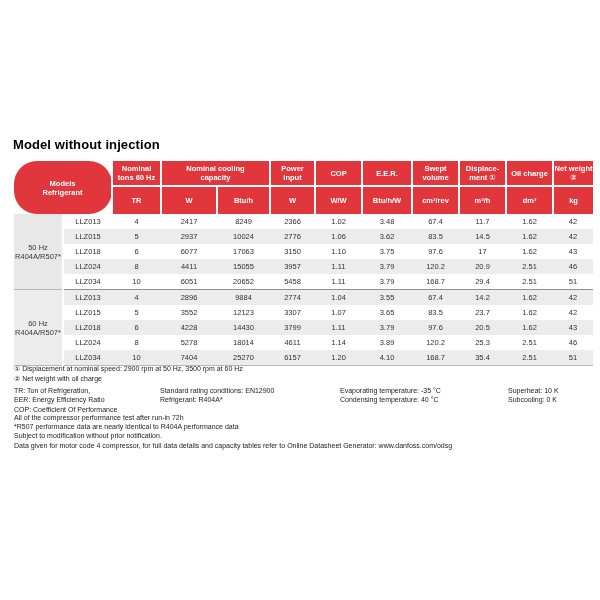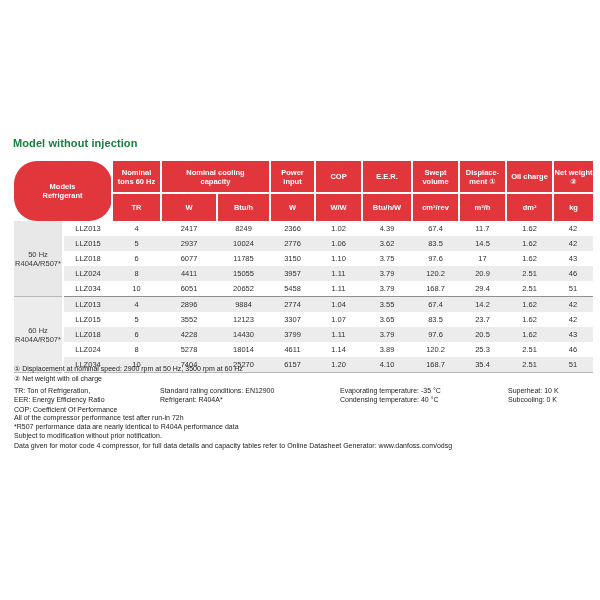--- a/index.html
+++ b/index.html
@@ -13,35 +13,35 @@
   html,body{background:#fff;}
   body{
     width:600px;height:600px;position:relative;overflow:hidden;
     font-family:"Liberation Sans","DejaVu Sans",sans-serif;
     -webkit-font-smoothing:antialiased;
   }
   #canvas{position:absolute;inset:0;background:#fff;}
 
   .page-title{
     position:absolute;left:13px;top:137px;
-    font-size:11px;font-weight:bold;color:#15803d;letter-spacing:.1px;
+    font-size:13px;font-weight:bold;color:#000000;letter-spacing:.1px;
   }
 
   table.spec{
     position:absolute;left:14px;top:161px;width:579px;
     border-collapse:collapse;table-layout:fixed;
   }
   table.spec th,table.spec td{padding:0;vertical-align:middle;text-align:center;}
 
   thead th{
     background:var(--red);color:#fff;font-weight:bold;
     font-size:7.5px;line-height:9px;
     border-right:2px solid #fff;border-bottom:2px solid #fff;
   }
-  thead tr.main th{height:32px;}
+  thead tr.main th{height:25px;}
   thead tr.units th{height:28px;border-bottom:none;}
   thead th.last{border-right:none;}
   thead th.models{border-bottom:none;border-radius:23px;}
 
   tbody td{
     font-size:7.5px;color:var(--ink);height:15px;line-height:15px;
     background:#fff;
   }
   tbody tr.stripe td{background:var(--stripe);}
   tbody td.gcell{
@@ -146,21 +146,21 @@
           <td rowspan="5" class="gcell">
             <div>50 Hz</div>
             <div>R404A/R507*</div>
           </td>
           <td>LLZ013</td>
           <td>4</td>
           <td>2417</td>
           <td>8249</td>
           <td>2366</td>
           <td>1.02</td>
-          <td>4.39</td>
+          <td>3.48</td>
           <td>67.4</td>
           <td>11.7</td>
           <td>1.62</td>
           <td>42</td>
         </tr>
         <tr class="stripe">
           <td>LLZ015</td>
           <td>5</td>
           <td>2937</td>
           <td>10024</td>
@@ -169,21 +169,21 @@
           <td>3.62</td>
           <td>83.5</td>
           <td>14.5</td>
           <td>1.62</td>
           <td>42</td>
         </tr>
         <tr>
           <td>LLZ018</td>
           <td>6</td>
           <td>6077</td>
-          <td>11785</td>
+          <td>17063</td>
           <td>3150</td>
           <td>1.10</td>
           <td>3.75</td>
           <td>97.6</td>
           <td>17</td>
           <td>1.62</td>
           <td>43</td>
         </tr>
         <tr class="stripe">
           <td>LLZ024</td>

